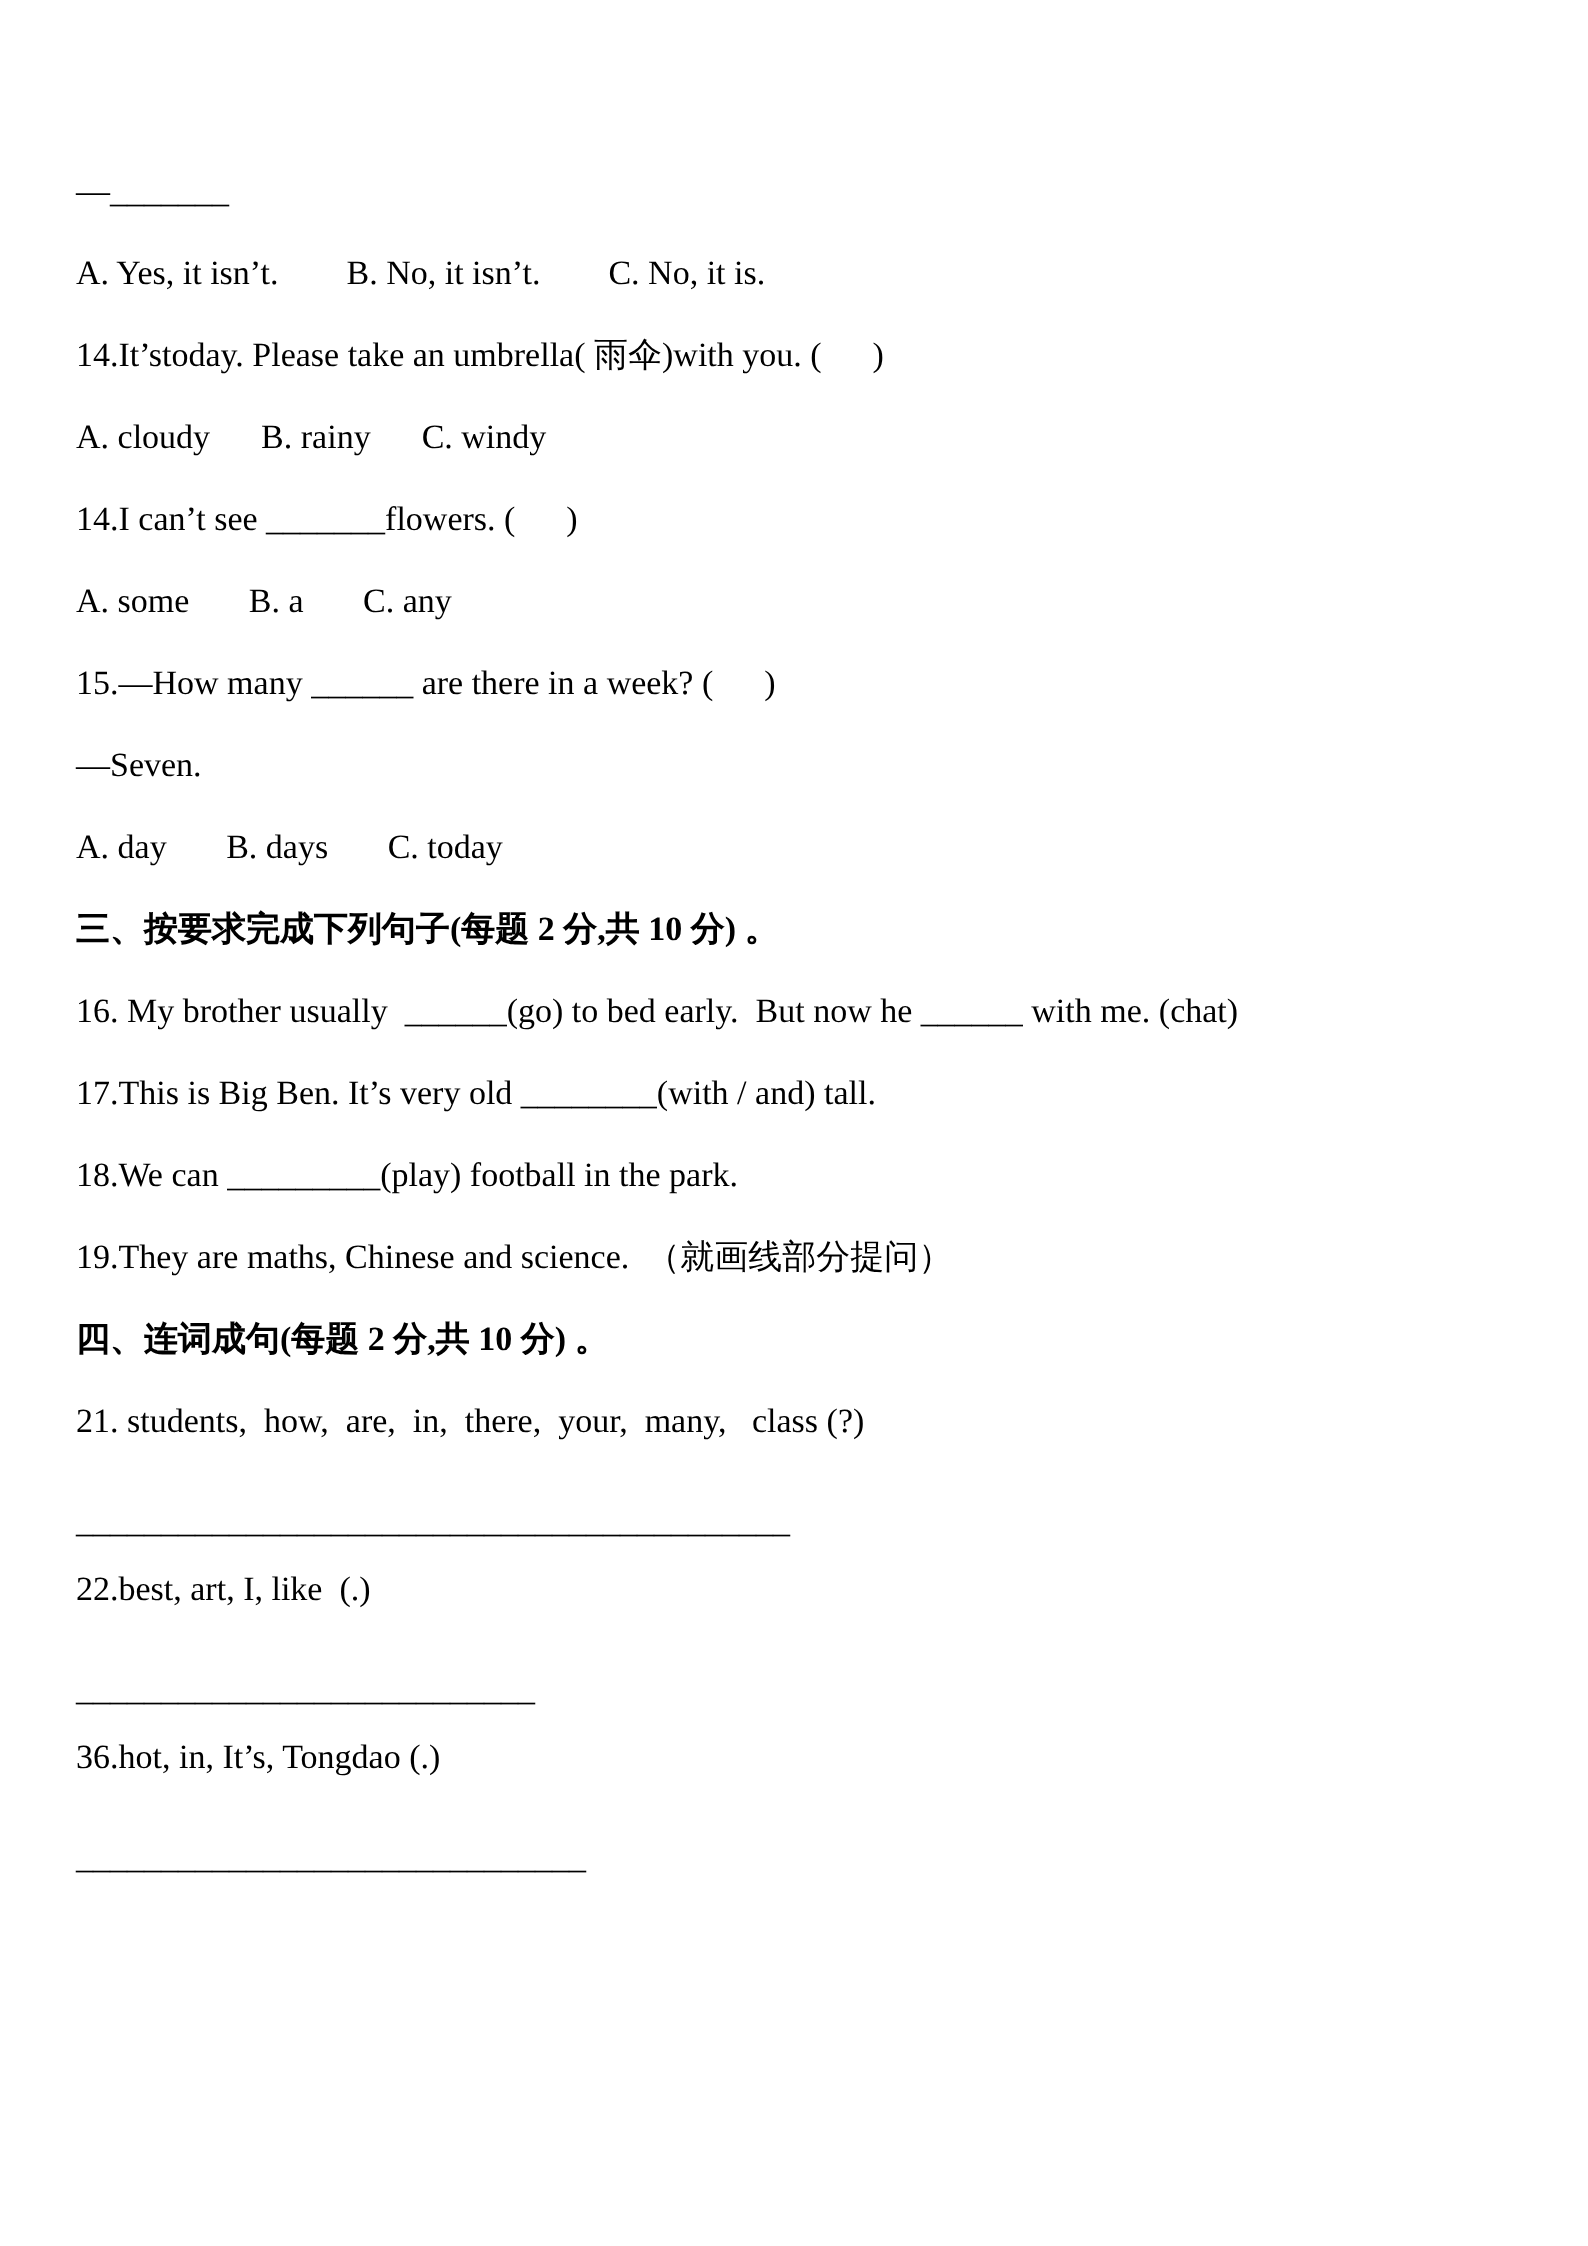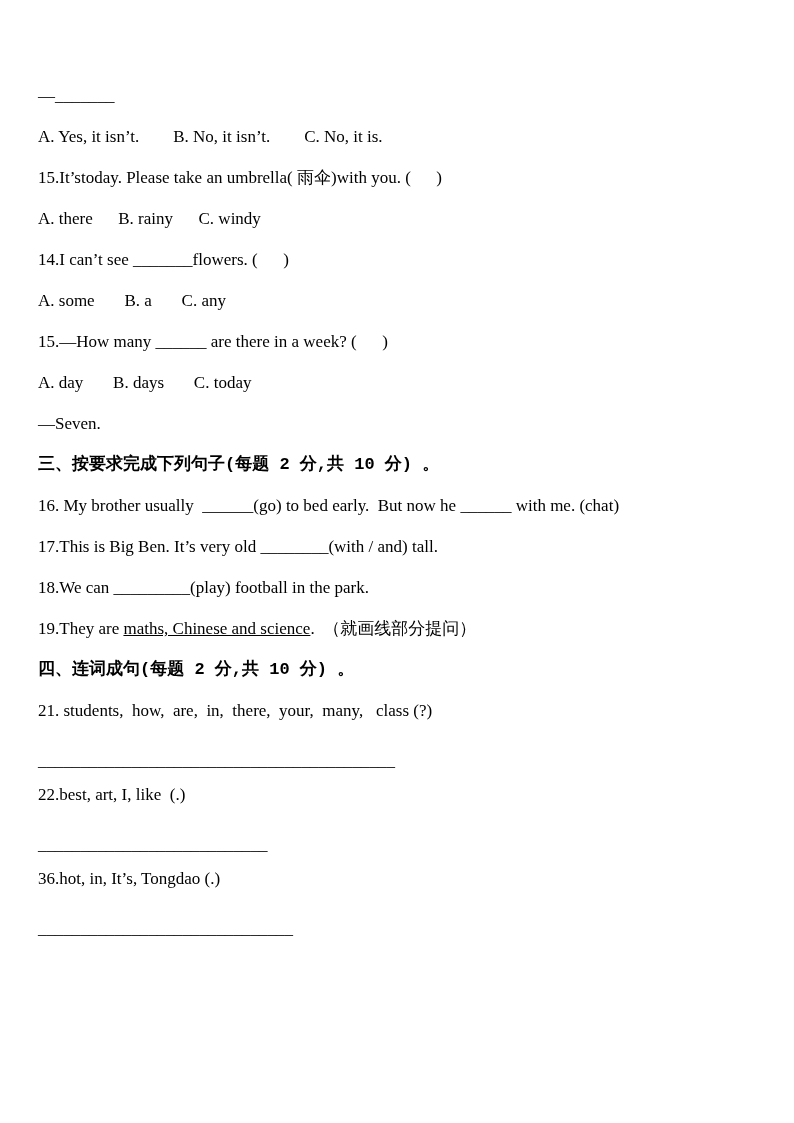--- a/index.html
+++ b/index.html
@@ -19,45 +19,44 @@
   }
   p.line {
     font-size: 17px;
     line-height: 19px;
     padding-bottom: 22px;
     white-space: pre-wrap;
     word-break: break-word;
   }
   p.heading {
     font-weight: bold;
-    font-family: Liberation Mono, monospace;
   }
   p.answer-blank {
     padding-top: 9px;
     padding-bottom: 15px;
   }
-  .u { text-decoration: underline; }
+  .u { }
 </style>
 </head>
 <body>
 
 <div class="page">
 
   <p class="line">—_______</p>
   <p class="line">A. Yes, it isn’t.        B. No, it isn’t.        C. No, it is.</p>
 
-  <p class="line">15.It’stoday. Please take an umbrella( 雨伞)with you. (      )</p>
-  <p class="line">A. there      B. rainy      C. windy</p>
+  <p class="line">14.It’stoday. Please take an umbrella( 雨伞)with you. (      )</p>
+  <p class="line">A. cloudy      B. rainy      C. windy</p>
 
   <p class="line">14.I can’t see _______flowers. (      )</p>
   <p class="line">A. some       B. a       C. any</p>
 
   <p class="line">15.—How many ______ are there in a week? (      )</p>
+  <p class="line">—Seven.</p>
   <p class="line">A. day       B. days       C. today</p>
-  <p class="line">—Seven.</p>
 
   <p class="line heading">三、按要求完成下列句子(每题 2 分,共 10 分) 。</p>
 
   <p class="line">16. My brother usually  ______(go) to bed early.  But now he ______ with me. (chat)</p>
   <p class="line">17.This is Big Ben. It’s very old ________(with / and) tall.</p>
   <p class="line">18.We can _________(play) football in the park.</p>
 
   <p class="line"><span>19.They are </span><span class="u">maths, Chinese and science</span><span>.  （就画线部分提问）</span></p>
 
 

